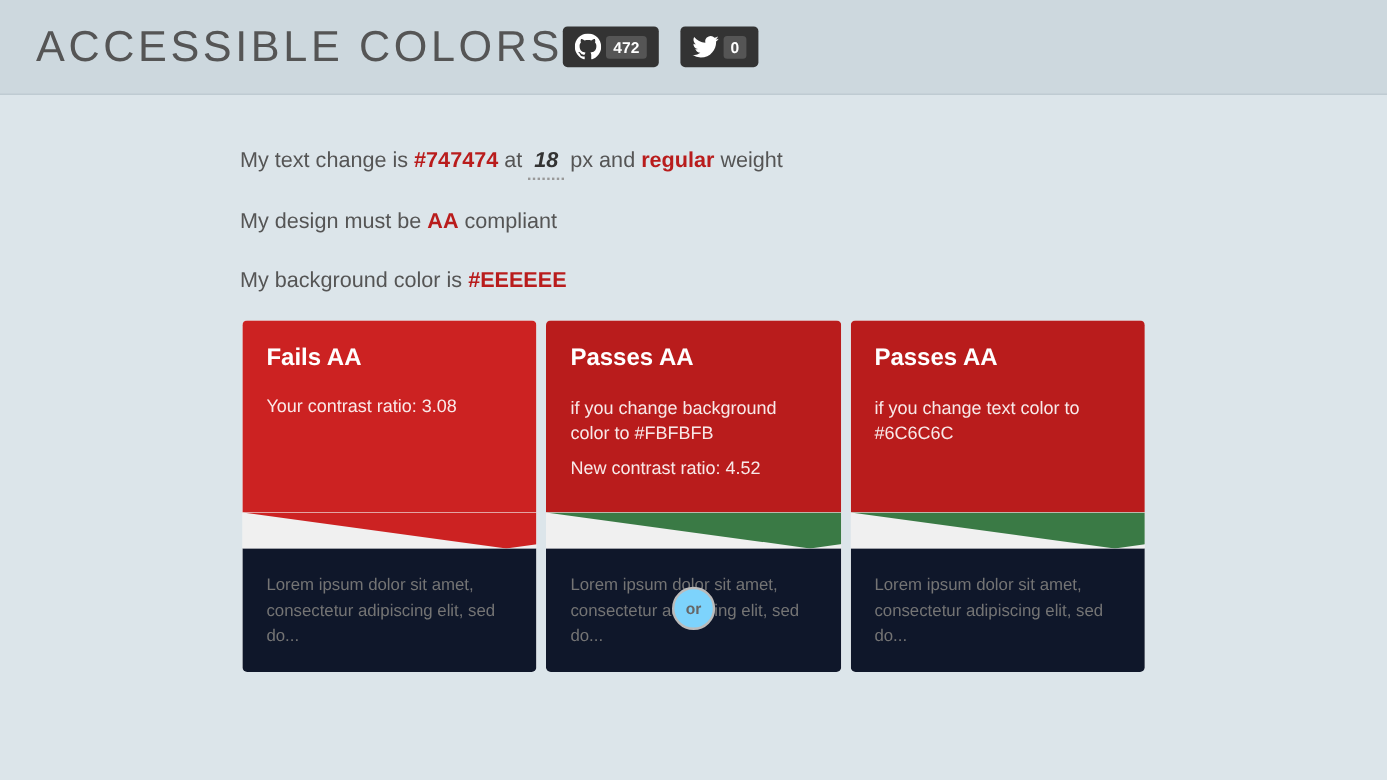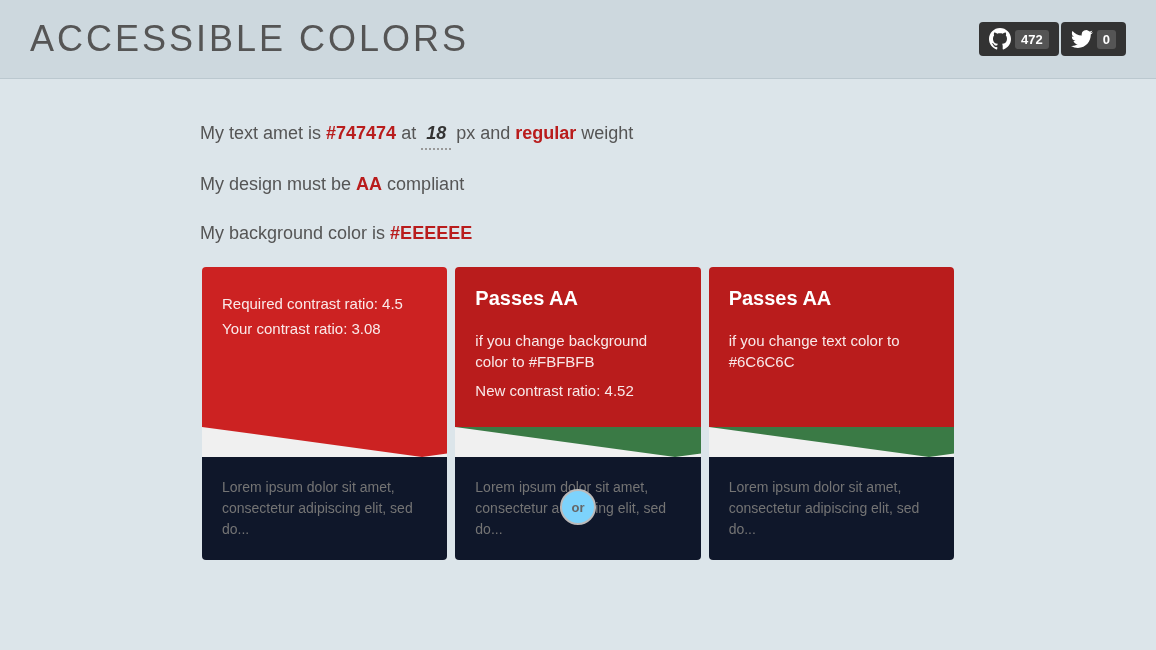--- a/index.html
+++ b/index.html
@@ -9,33 +9,32 @@
       min-height: 650px;
       color: #333;
     }
 
     
     .header {
       background-color: #cdd8de;
       padding: 18px 30px;
       display: flex;
       align-items: center;
-      justify-content: space-between;
       border-bottom: 1px solid #bbc8cf;
     }
     .header-title {
       font-size: 36px;
       font-weight: 300;
       letter-spacing: 3px;
       color: #555;
       text-transform: uppercase;
     }
     .header-actions {
       display: flex;
-      gap: 2px;
+      gap: 18px;
       align-items: center;
     }
     .header-btn {
       display: flex;
       align-items: center;
       gap: 4px;
       background: #333;
       color: #fff;
       border: none;
       border-radius: 4px;
@@ -180,21 +179,21 @@
         <path d="M23.954 4.569a10 10 0 01-2.825.775 4.958 4.958 0 002.163-2.723c-.951.555-2.005.959-3.127 1.184a4.92 4.92 0 00-8.384 4.482C7.691 8.094 4.066 6.13 1.64 3.161a4.822 4.822 0 00-.666 2.475c0 1.71.87 3.213 2.188 4.096a4.904 4.904 0 01-2.228-.616v.061a4.923 4.923 0 003.946 4.827 4.996 4.996 0 01-2.212.085 4.937 4.937 0 004.604 3.417 9.868 9.868 0 01-6.102 2.105c-.39 0-.779-.023-1.17-.067a13.995 13.995 0 007.557 2.209c9.054 0 13.999-7.496 13.999-13.986 0-.209 0-.42-.015-.63a9.936 9.936 0 002.46-2.548l-.047-.02z"></path>
       </svg>
       <span class="badge">0</span>
     </button>
   </div>
 </div>
 
 <div class="main">
 
   <div class="sentence">
-    <span>My text amet is</span>
+    <span>My text change is</span>
     <span class="editable-value">#747474</span>
     <span>at</span>
     <span class="editable-inline">18</span>
     <span>px</span>
     <span>and</span>
     <span class="editable-value">regular</span>
     <span>weight</span>
   </div>
 
   <div class="sentence">
@@ -205,21 +204,21 @@
 
   <div class="sentence">
     <span>My background color is</span>
     <span class="editable-value">#EEEEEE</span>
   </div>
 
   <div class="cards-wrapper">
 
     <div class="card">
       <div class="card-header fail">
-        <div class="card-header-ratio">Required contrast ratio: 4.5</div>
+        <div class="card-header-title">Fails AA</div>
         <div class="card-header-ratio">Your contrast ratio: 3.08</div>
       </div>
       <div style="width:100%;height:30px;background:#f0f0f0;position:relative;overflow:hidden;">
         <div style="position:absolute;top:0;left:0;right:0;height:0;border-style:solid;border-width:30px 220px 0 220px;border-color:#cc2222 transparent transparent transparent;"></div>
       </div>
       <div class="card-body">
         Lorem ipsum dolor sit amet, consectetur adipiscing elit, sed do...
       </div>
     </div>
 

